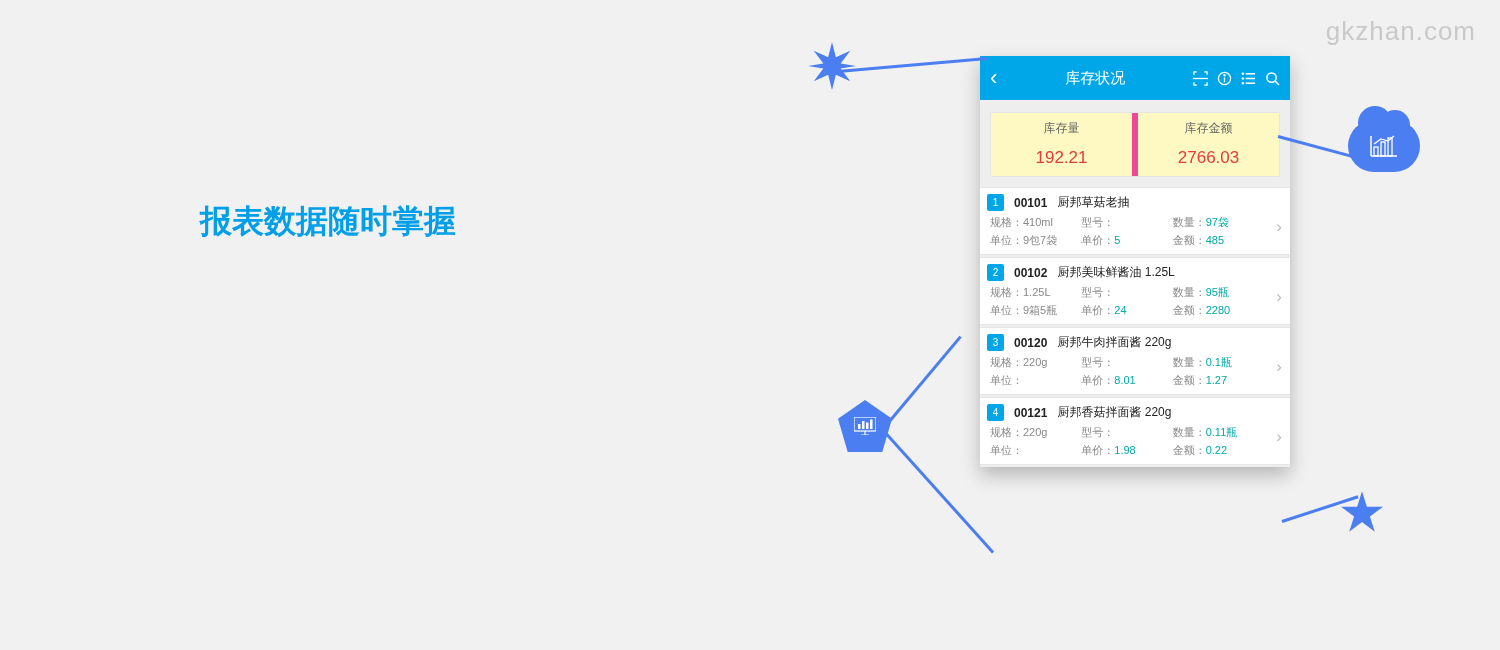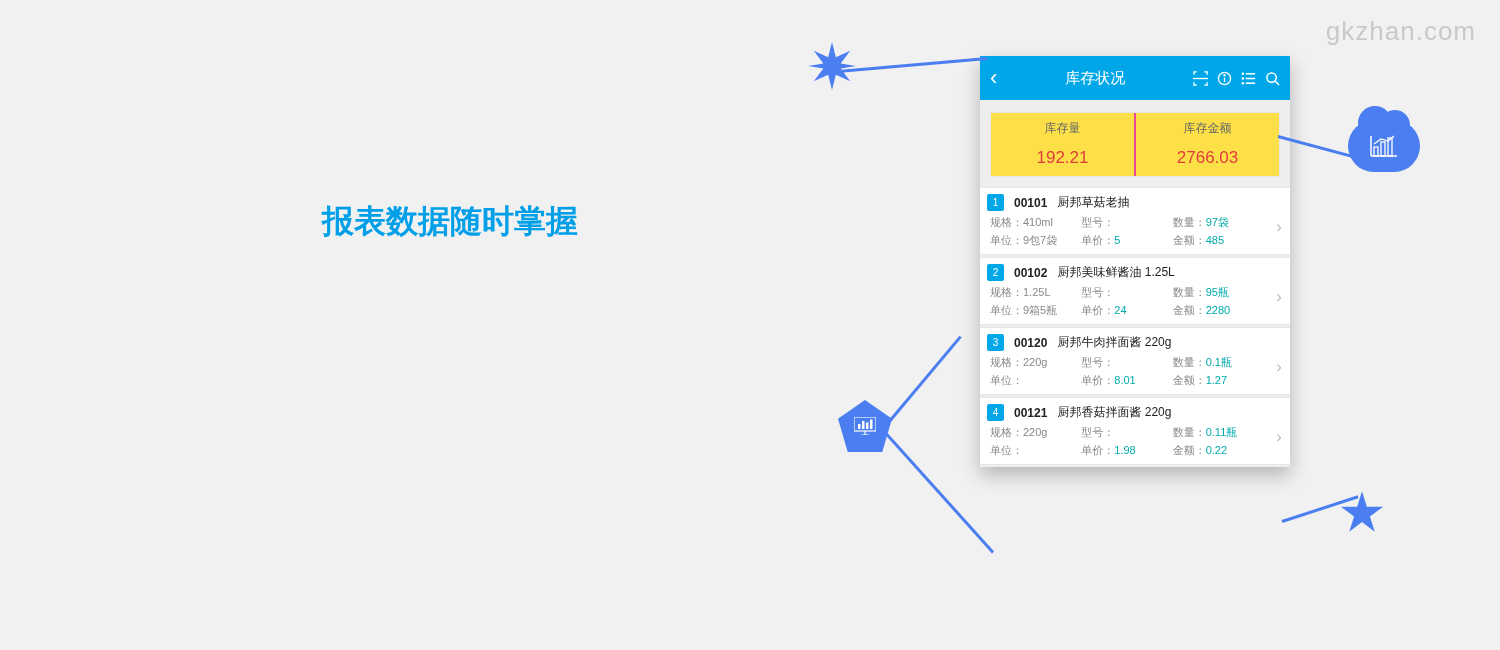--- a/index.html
+++ b/index.html
@@ -17,21 +17,20 @@
   right: 24px;
   color: #c9c9c9;
   font-size: 26px;
   letter-spacing: 1px;
 }
 .left-panel {
   position: absolute;
   left: 200px;
   top: 200px;
   width: 500px;
-  text-align: center;
 }
 .heading {
   color: #009fe8;
   font-size: 32px;
   font-weight: bold;
   margin-bottom: 90px;
 }
 .desc {
   color: #555;
   font-size: 18px;
@@ -55,31 +54,31 @@
   padding: 0 10px;
 }
 .phone-header .back { color: #fff; font-size: 22px; }
 .phone-header .title { color: #fff; font-size: 15px; }
 .phone-header .icons { display: flex; gap: 9px; }
 .phone-header .icons .ic { color: #fff; font-size: 14px; display: inline-flex; }
 .phone-header svg { width: 15px; height: 15px; }
 
 .summary {
   display: flex;
-  background: #fde047;
+  background: #fef9c3;
   margin: 12px 10px 10px 10px;
   border: 1px solid #e6e6e6;
   border-radius: 2px;
 }
 .summary-cell {
   flex: 1;
   text-align: center;
   padding: 7px 0 8px;
 }
-.summary-cell + .summary-cell { border-left: 2px solid #ec4899; }
+.summary-cell + .summary-cell { border-left: 6px solid #ec4899; }
 .summary-label { font-size: 12px; color: #666; }
 .summary-value { font-size: 17px; color: #e23c3c; margin-top: 11px; }
 
 .item {
   background: #fff;
   border-top: 1px solid #e6e6e6;
   border-bottom: 1px solid #e6e6e6;
   margin-bottom: 2px;
   position: relative;
   padding: 0 0 6px 0;

